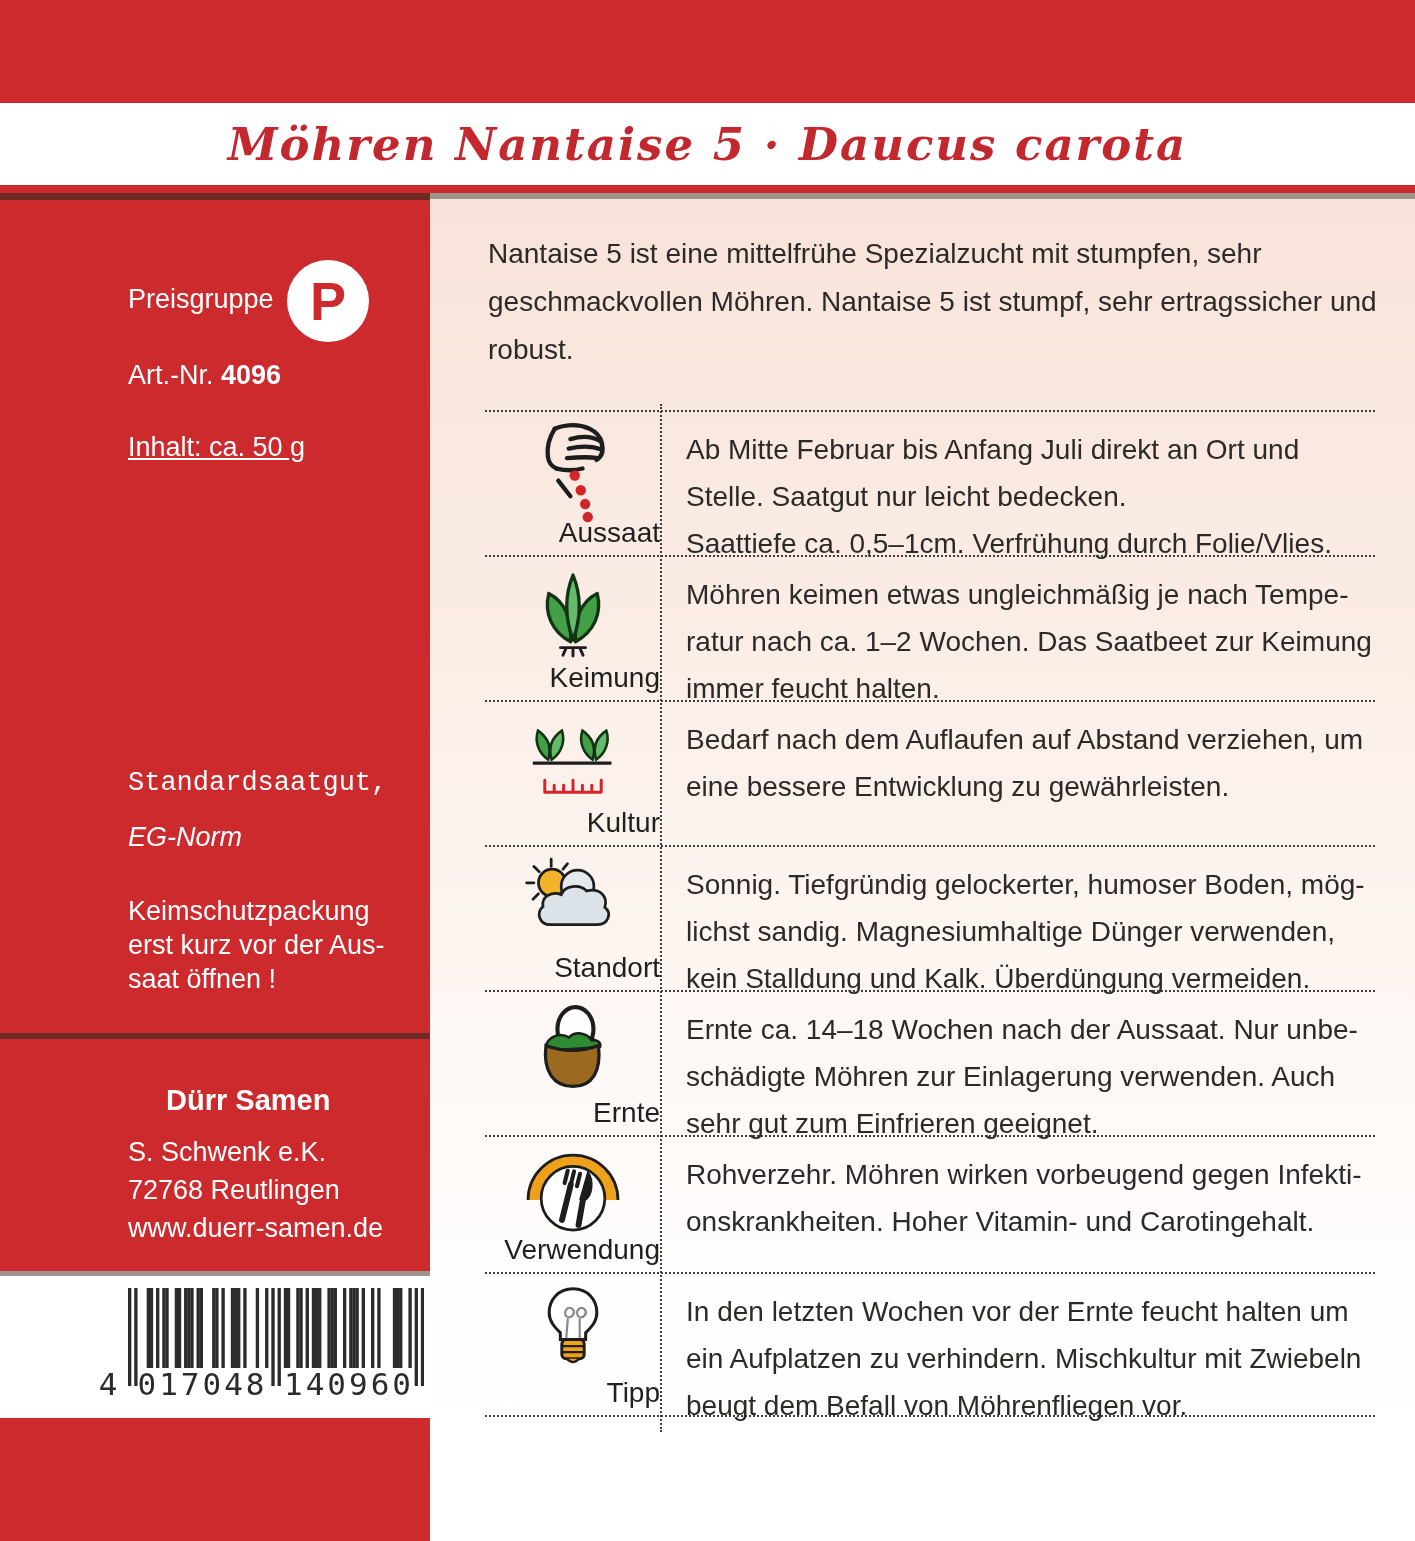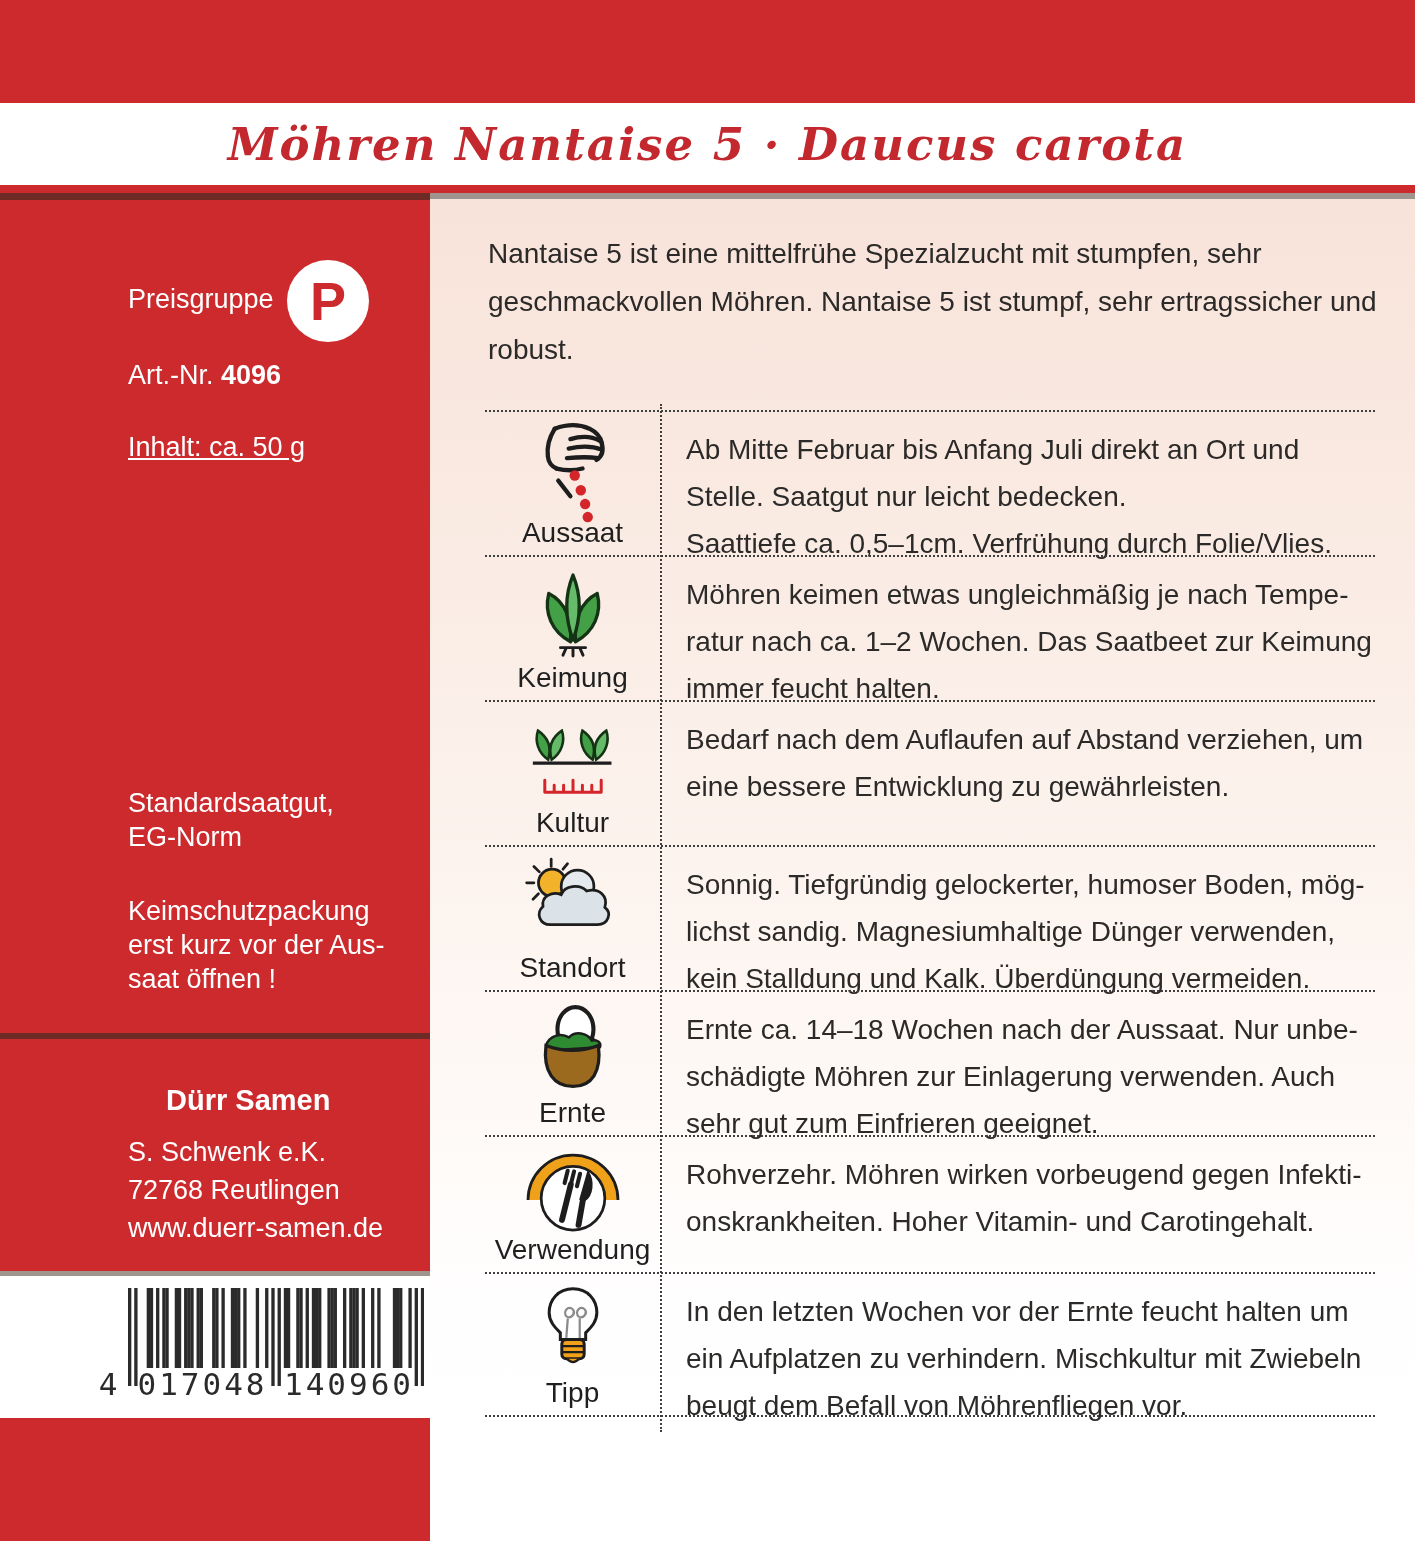--- a/index.html
+++ b/index.html
@@ -38,21 +38,21 @@
   .bc-g2{left:284px;width:130px;}
   
   .intro{position:absolute;left:488px;top:230px;font-size:28px;line-height:48px;color:var(--text_dark,#2b2a28);}
   .intro div{white-space:nowrap;}
   .table{position:absolute;left:485px;top:410px;width:890px;}
   .trow{position:relative;border-top:2px dotted #3f3f3f;box-sizing:border-box;}
   .trow.h145{height:145px;} .trow.h137{height:137px;} .trow.h143{height:143px;}
   .table{border-bottom:2px dotted #3f3f3f;}
   .vdivider{position:absolute;left:660px;top:404px;height:1028px;border-left:2px dotted #3f3f3f;}
   .row-icon{position:absolute;left:0;top:8px;width:175px;display:flex;justify-content:center;}
-  .row-label{position:absolute;left:0;bottom:6px;width:175px;text-align:center;font-size:28px;color:#1f1f1f;}
+  .row-label{position:absolute;left:0;bottom:6px;width:175px;text-align:right;font-size:28px;color:#1f1f1f;}
   .row-text{margin-left:175px;padding:14px 0 0 26px;font-size:28px;line-height:47px;color:var(--text_dark,#2b2a28);}
   .row-text div{white-space:nowrap;}
 </style>
 </head>
 <body>
 
 <div class="page">
 
   <div class="bar-top"></div>
 
@@ -68,22 +68,22 @@
   <div class="sidebar-main">
     <div class="s-text" style="top:82px;">Preisgruppe</div>
     <div class="p-badge">
       <span>P</span>
     </div>
     <div class="s-text" style="top:158px;">
       <span>Art.-Nr.</span>
       <span class="bold">4096</span>
     </div>
     <div class="s-text" style="top:230px;text-decoration:underline;">Inhalt: ca. 50 g</div>
-    <div class="s-text" style="top:586px;">Standardsaatgut,</div>
-    <div class="s-text" style="top:620px;">EG-Norm</div>
+    <div class="s-text" style="top:566px;font-family:Liberation Mono, monospace;">Standardsaatgut,</div>
+    <div class="s-text" style="top:620px;font-style:italic;">EG-Norm</div>
     <div class="s-text" style="top:694px;">Keimschutzpackung</div>
     <div class="s-text" style="top:728px;">erst kurz vor der Aus-</div>
     <div class="s-text" style="top:762px;">saat öffnen !</div>
   </div>
   <div class="sidebar-divider"></div>
   <div class="sidebar-address">
     <div class="s-text bold" style="top:44px;font-size:29px;margin-left:38px;">Dürr Samen</div>
     <div class="s-text" style="top:96px;">S. Schwenk e.K.</div>
     <div class="s-text" style="top:134px;">72768 Reutlingen</div>
     <div class="s-text" style="top:172px;">www.duerr-samen.de</div>

